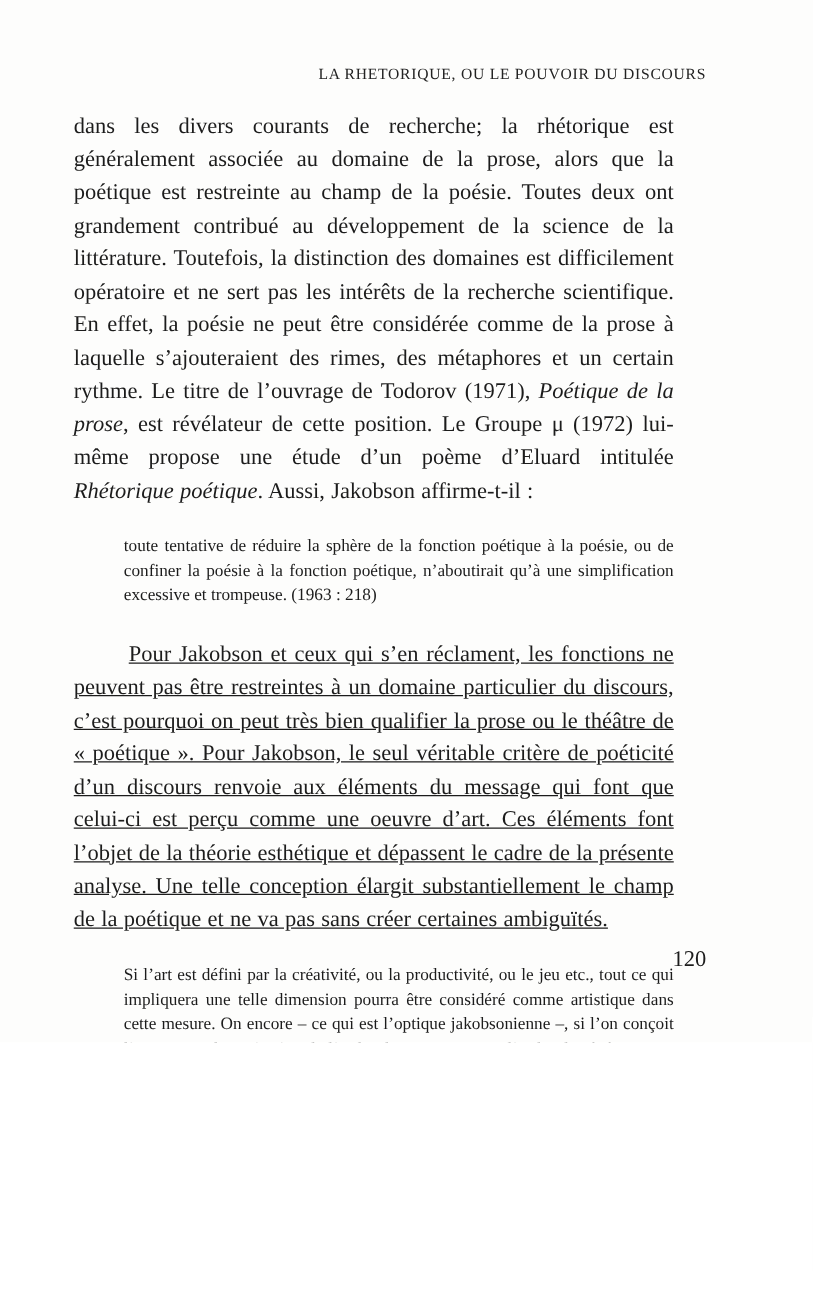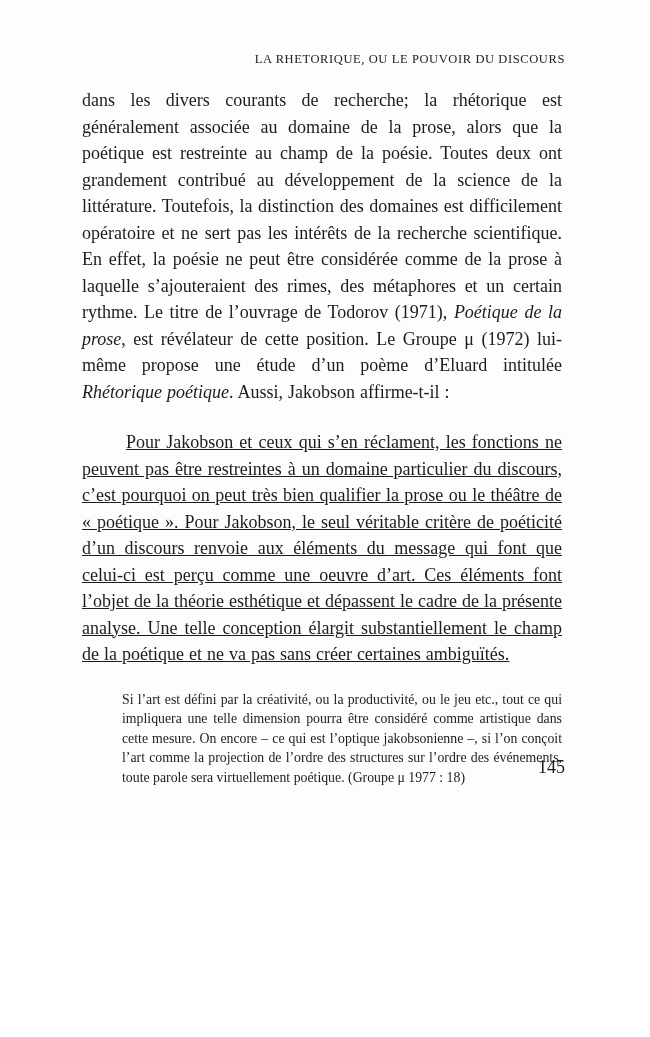--- a/index.html
+++ b/index.html
@@ -20,21 +20,21 @@
   .running-head {
     margin: 52px 85px 0 85px;
     text-align: right;
     font-size: 12.5px;
     letter-spacing: 0.6px;
     font-variant: small-caps;
     text-transform: uppercase;
     color: #222;
   }
   .text-block {
-    margin: 20px 85px 0 82px;
+    margin: 20px 85px 0 59px;
     width: 480px;
   }
   .body-para {
     font-size: 18px;
     line-height: 26.5px;
     text-align: justify;
     margin: 0;
     hyphens: auto;
     -webkit-hyphens: auto;
     word-spacing: 0.5px;
@@ -68,22 +68,23 @@
 <body>
 
 <div class="page">
 
   <div class="running-head">LA RHETORIQUE, OU LE POUVOIR DU DISCOURS</div>
 
   <div class="text-block">
 
     <p class="body-para"><span>dans les divers courants de recherche; la rhétorique est généralement associée au domaine de la prose, alors que la poétique est restreinte au champ de la poésie. Toutes deux ont grandement contribué au développement de la science de la littérature. Toutefois, la distinction des domaines est difficilement opératoire et ne sert pas les intérêts de la recherche scientifique. En effet, la poésie ne peut être considérée comme de la prose à laquelle s’ajouteraient des rimes, des métaphores et un certain rythme. Le titre de l’ouvrage de Todorov (1971), </span><span class="italic">Poétique de la prose</span><span>, est révélateur de cette position. Le Groupe μ (1972) lui-même propose une étude d’un poème d’Eluard intitulée </span><span class="italic">Rhétorique poétique</span><span>. Aussi, Jakobson affirme-t-il :</span></p>
 
+    <blockquote class="quote">toute tentative de réduire la sphère de la fonction poétique à la poésie, ou de confiner la poésie à la fonction poétique, n’aboutirait qu’à une simplification excessive et trompeuse. (1963 : 218)</blockquote>
 
     <p class="body-para indented">Pour Jakobson et ceux qui s’en réclament, les fonctions ne peuvent pas être restreintes à un domaine particulier du discours, c’est pourquoi on peut très bien qualifier la prose ou le théâtre de « poétique ». Pour Jakobson, le seul véritable critère de poéticité d’un discours renvoie aux éléments du message qui font que celui-ci est perçu comme une oeuvre d’art. Ces éléments font l’objet de la théorie esthétique et dépassent le cadre de la présente analyse. Une telle conception élargit substantiellement le champ de la poétique et ne va pas sans créer certaines ambiguïtés.</p>
 
     <blockquote class="quote">Si l’art est défini par la créativité, ou la productivité, ou le jeu etc., tout ce qui impliquera une telle dimension pourra être considéré comme artistique dans cette mesure. On encore – ce qui est l’optique jakobsonienne –, si l’on conçoit l’art comme la projection de l’ordre des structures sur l’ordre des événements, toute parole sera virtuellement poétique. (Groupe μ 1977 : 18)</blockquote>
 
   </div>
 
-  <div class="page-number">145</div>
+  <div class="page-number">120</div>
 
 </div>
 
 </body></html>

